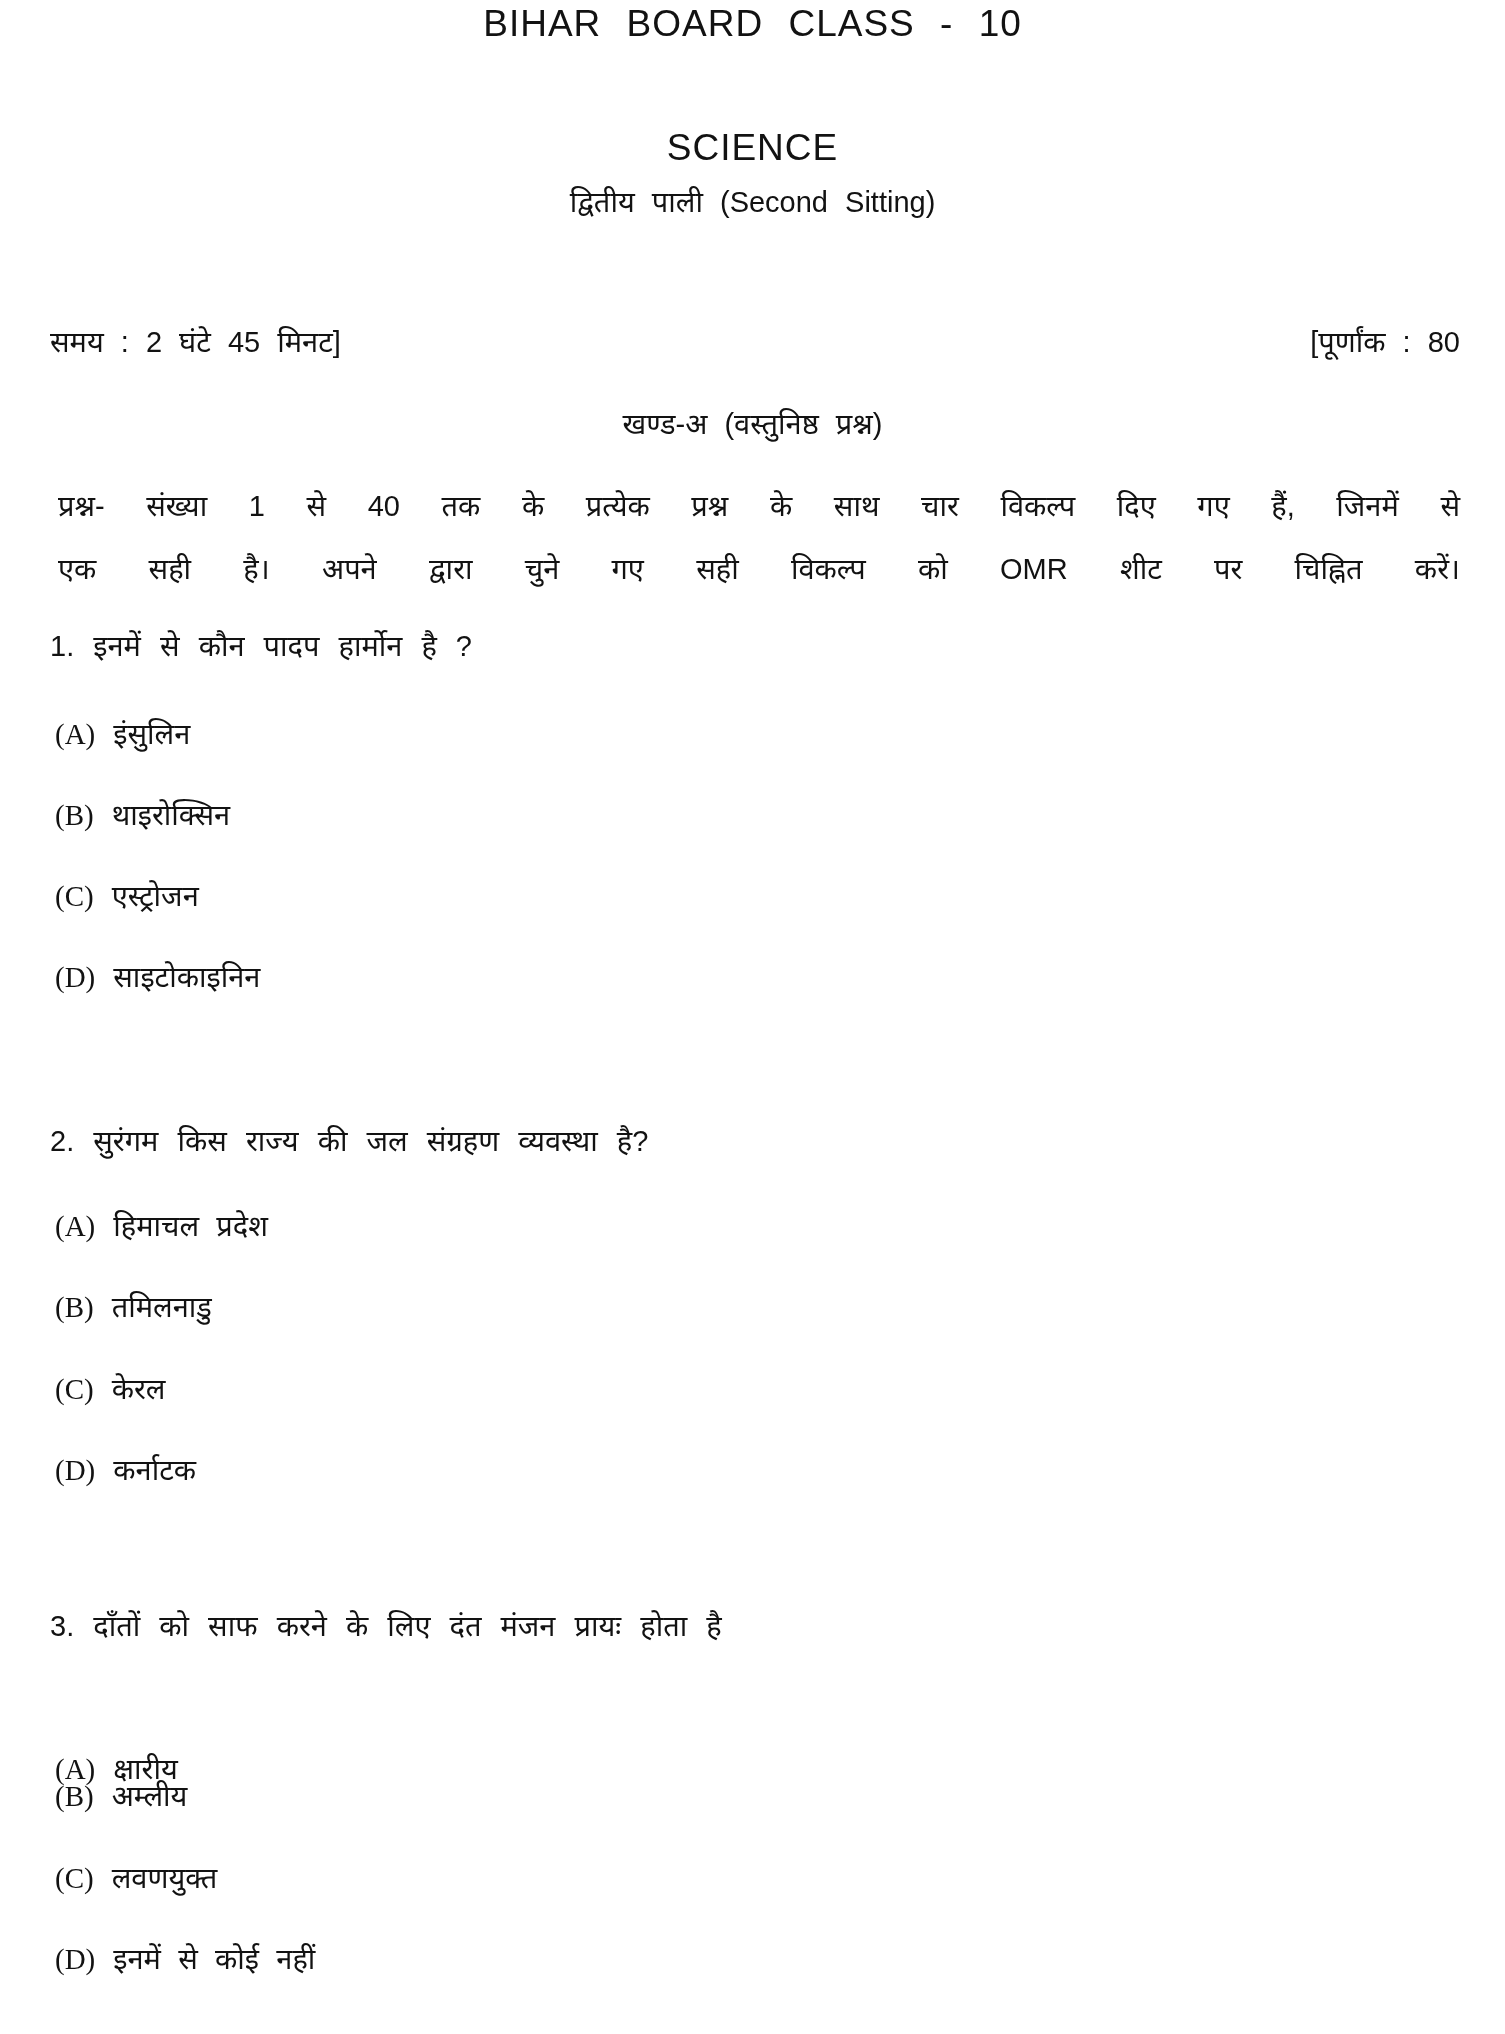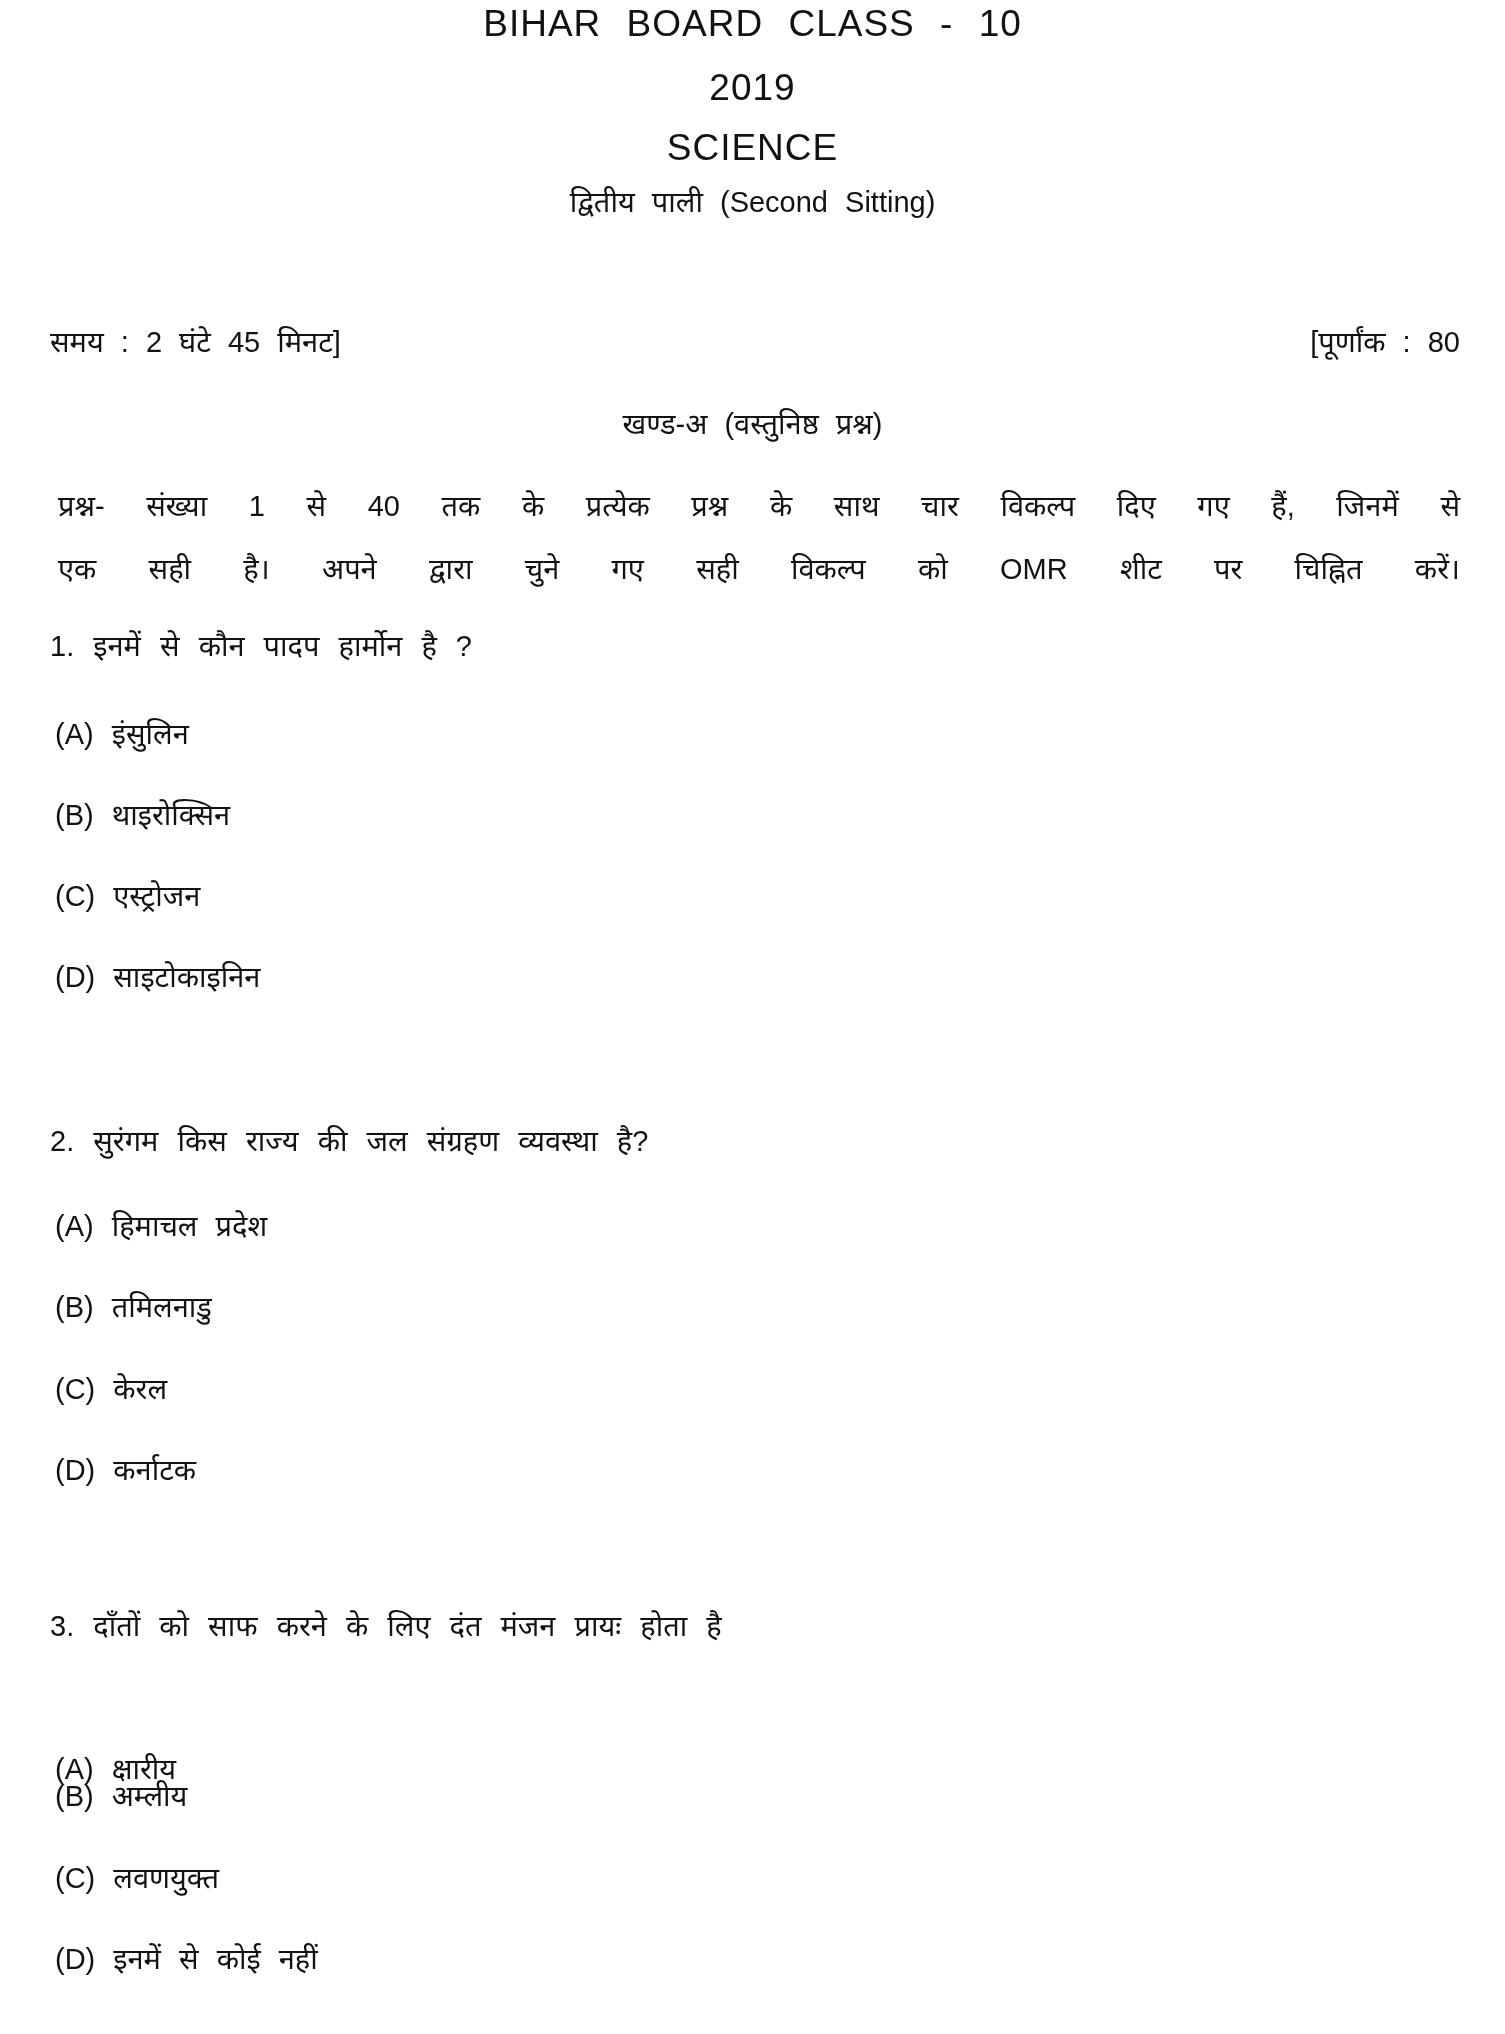--- a/index.html
+++ b/index.html
@@ -48,33 +48,33 @@
     text-align-last: justify;
     word-spacing: 4px;
     margin-left: 10px;
   }
   .question-line {
     word-spacing: 11px;
   }
   .option-line {
     left: 55px;
     word-spacing: 10px;
+    font-family: Liberation Serif, serif;
   }
   .option-label {
     display: inline-block;
     margin-right: 18px;
   }
 </style>
 </head>
 <body>
 
 <div class="page">
 
   <div class="line center latin" style="top:0px">BIHAR BOARD CLASS - 10</div>
-  <div class="line center latin" style="top:64px">2019</div>
   <div class="line center latin" style="top:124px">SCIENCE</div>
   <div class="line center" style="top:178px">द्वितीय पाली (Second Sitting)</div>
 
   <div class="line" style="top:318px">समय : 2 घंटे 45 मिनट]</div>
   <div class="line right-edge" style="top:318px">[पूर्णांक : 80</div>
 
   <div class="line center" style="top:400px">खण्ड-अ (वस्तुनिष्ठ प्रश्न)</div>
 
   <div class="line justified" style="top:482px">प्रश्न- संख्या 1 से 40 तक के प्रत्येक प्रश्न के साथ चार विकल्प दिए गए हैं, जिनमें से</div>
   <div class="line justified" style="top:545px">एक सही है। अपने द्वारा चुने गए सही विकल्प को OMR शीट पर चिह्नित करें।</div>

